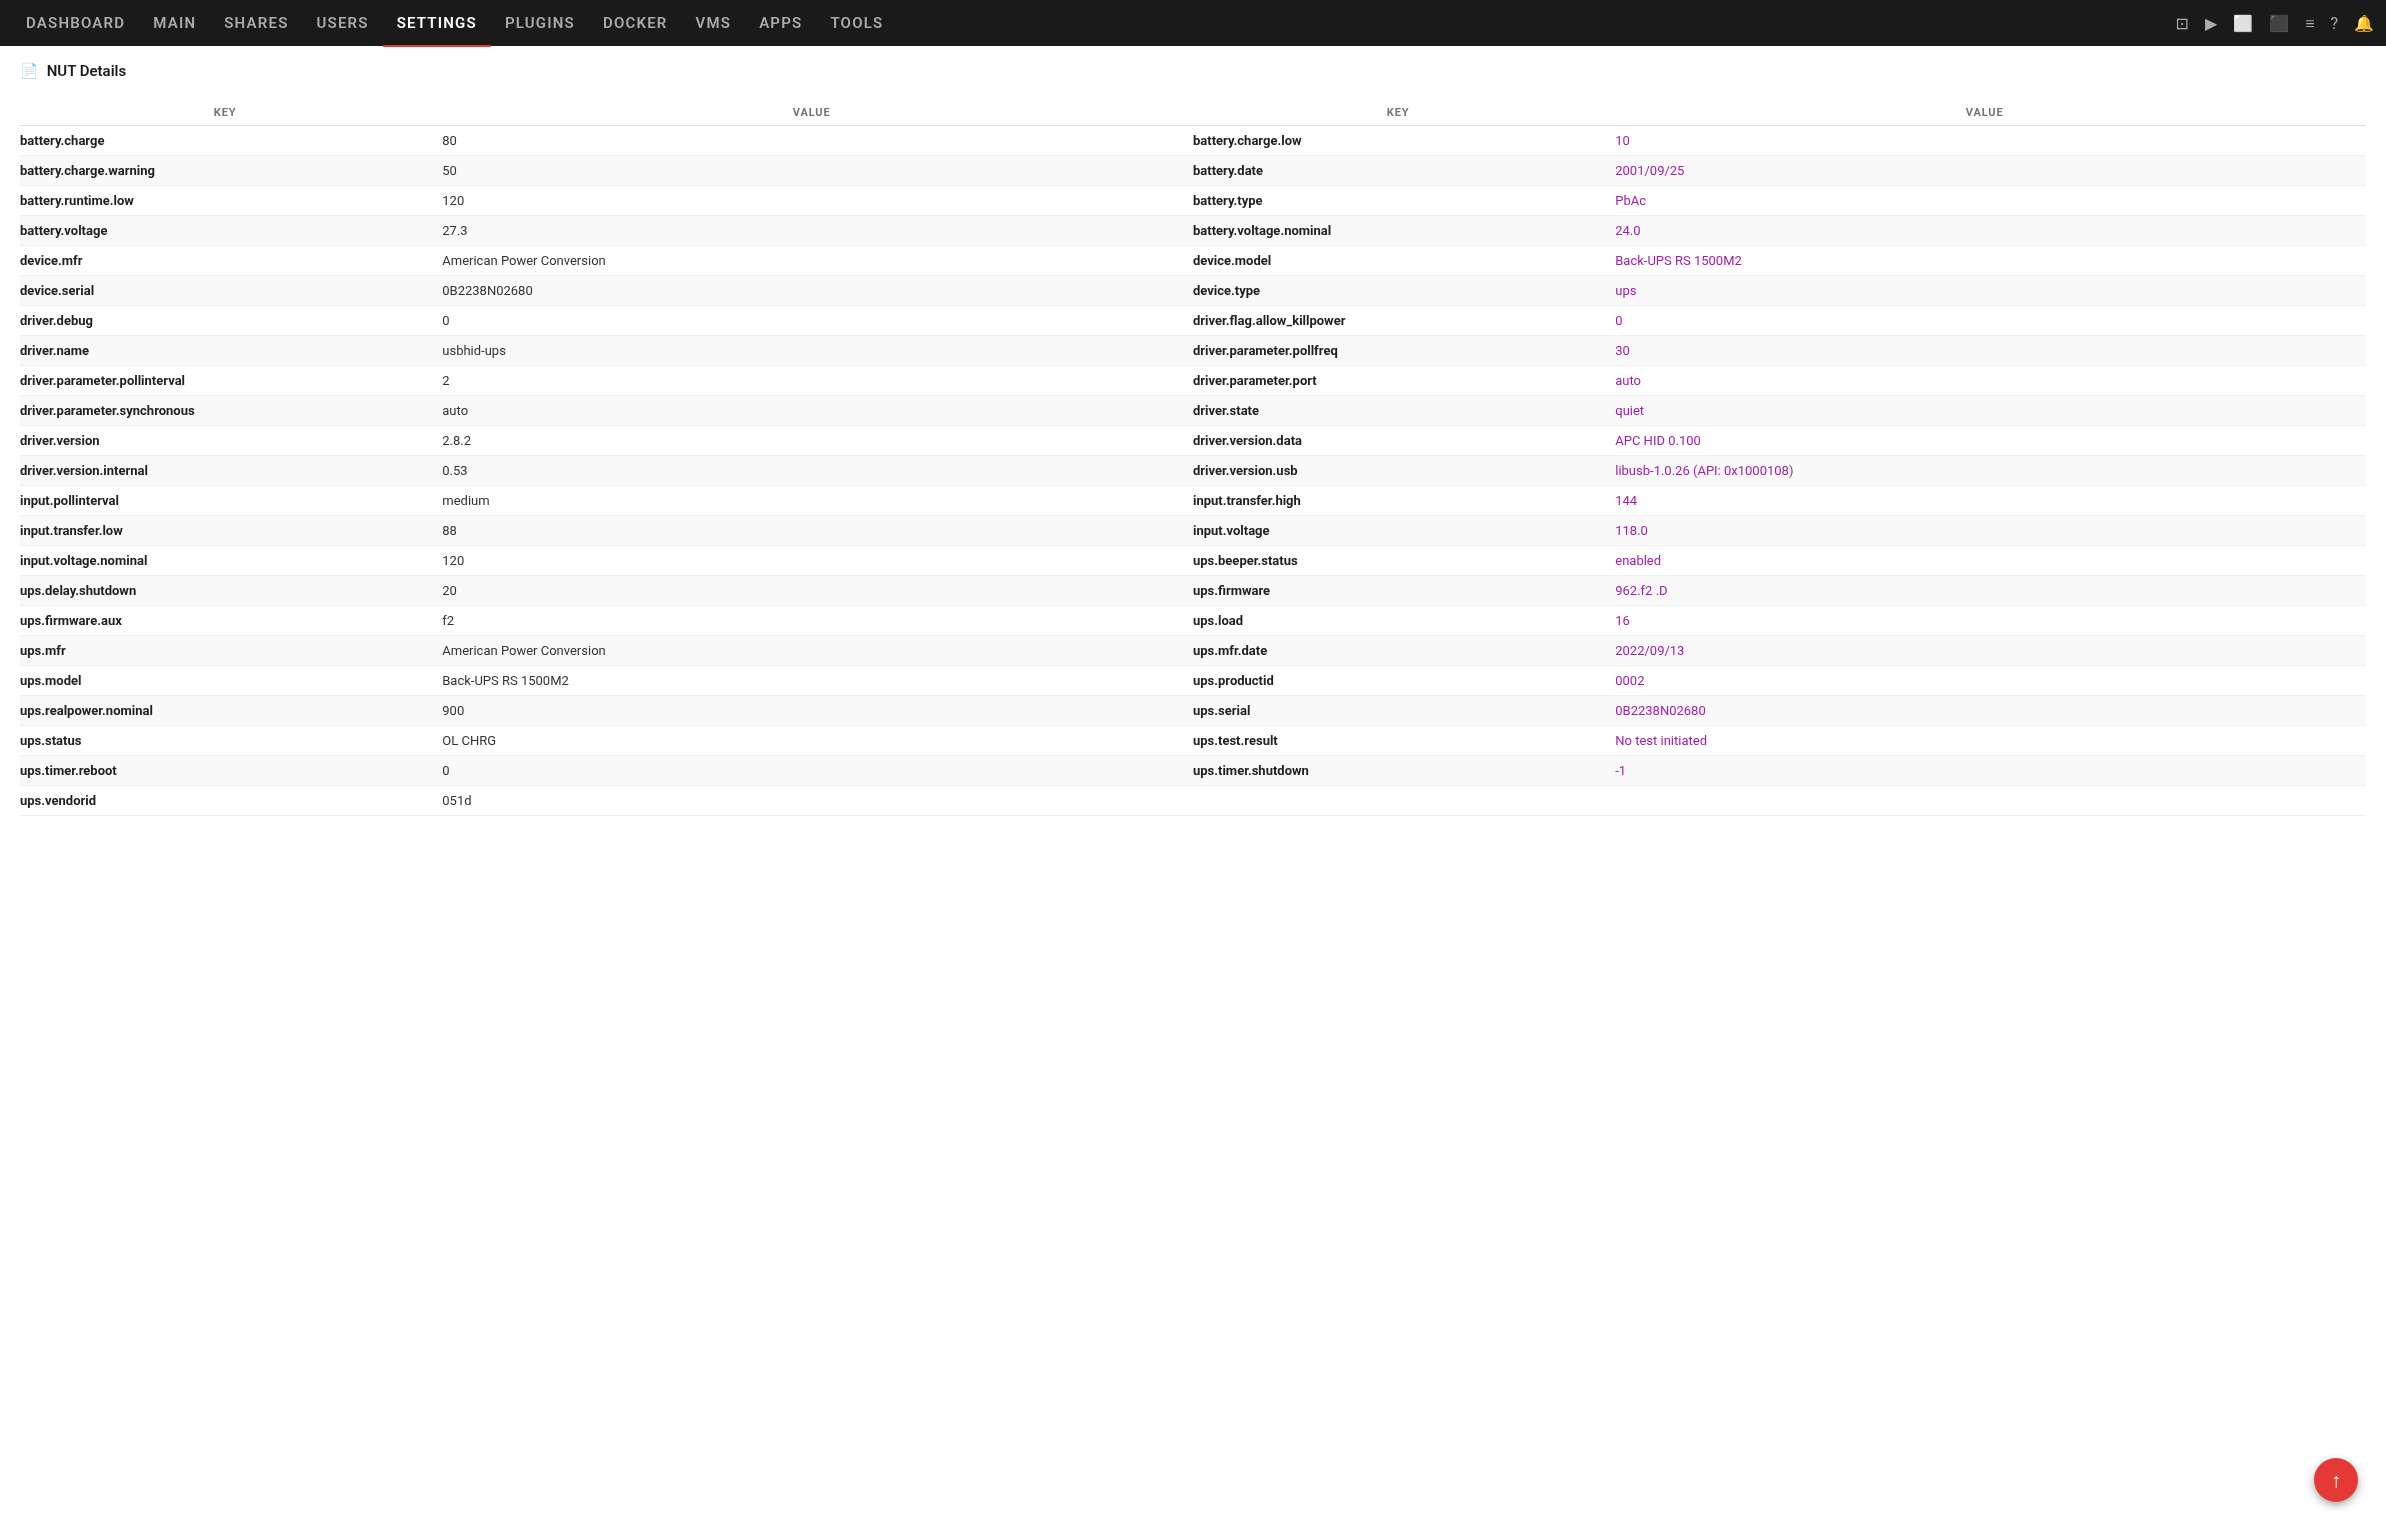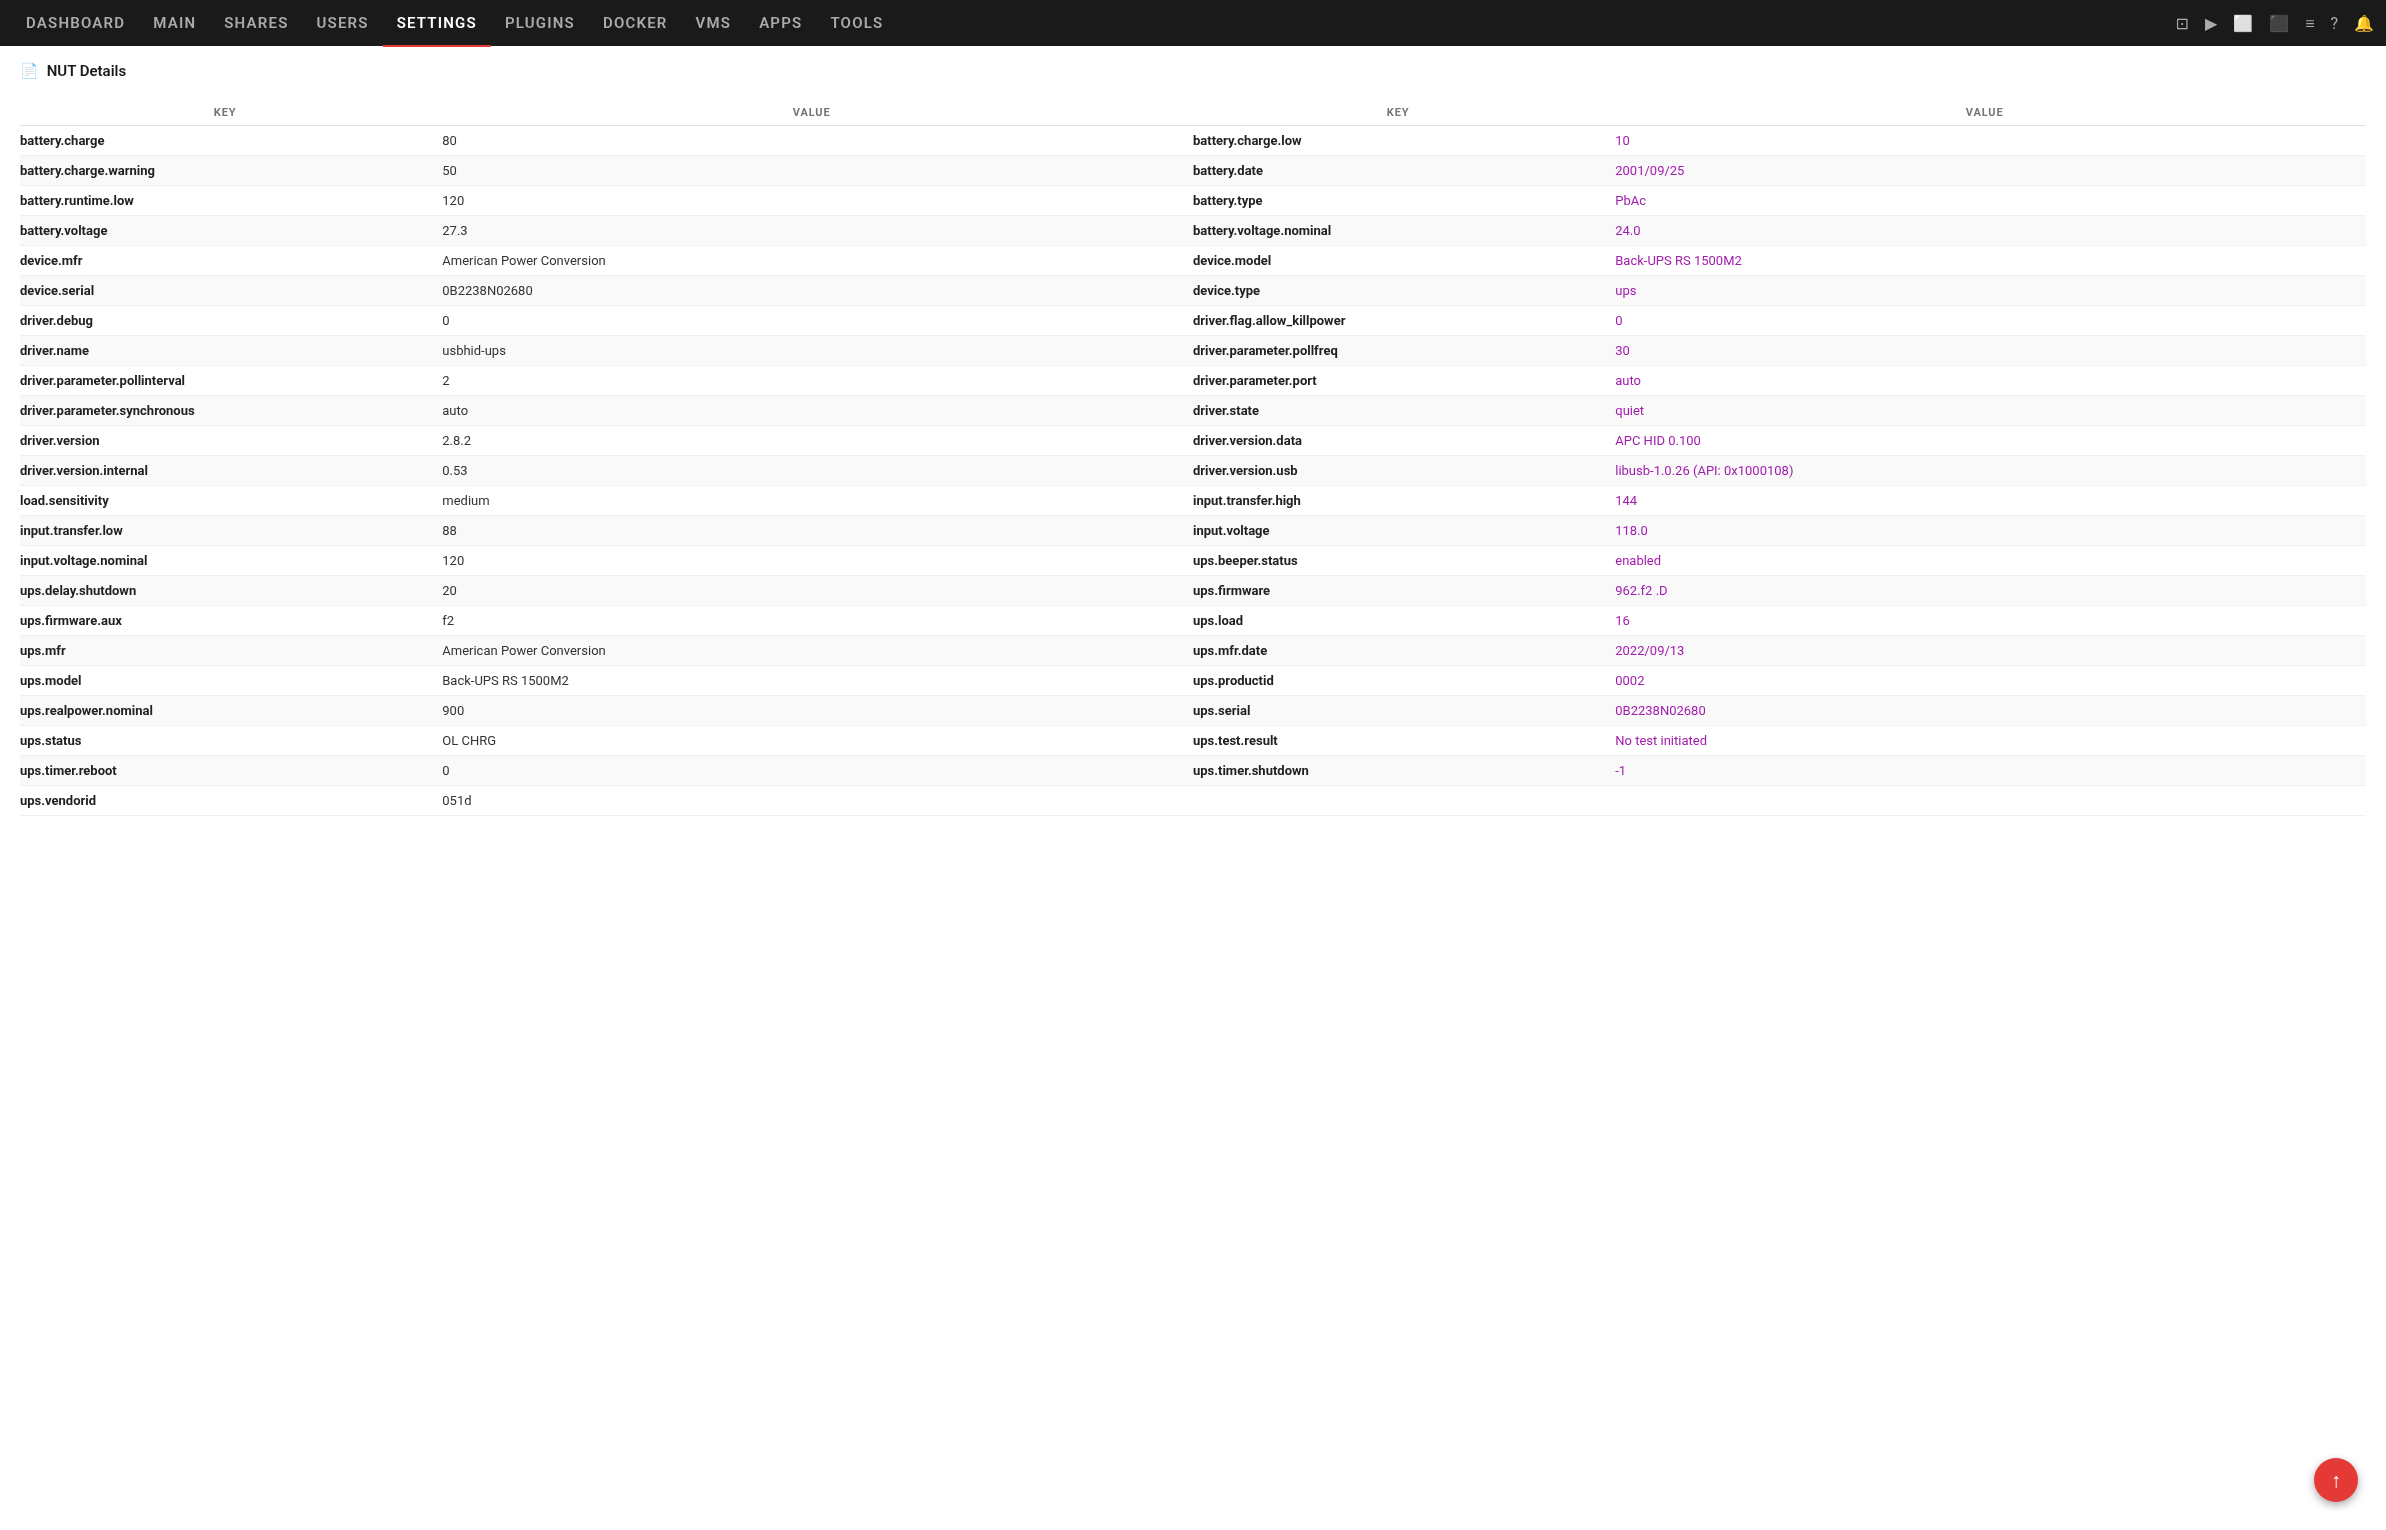--- a/index.html
+++ b/index.html
@@ -240,21 +240,21 @@
           <td class="col-key2">driver.version.data</td>
           <td class="col-val2">APC HID 0.100</td>
         </tr>
         <tr>
           <td class="col-key1">driver.version.internal</td>
           <td class="col-val1">0.53</td>
           <td class="col-key2">driver.version.usb</td>
           <td class="col-val2">libusb-1.0.26 (API: 0x1000108)</td>
         </tr>
         <tr>
-          <td class="col-key1">load.sensitivity</td>
+          <td class="col-key1">input.pollinterval</td>
           <td class="col-val1">medium</td>
           <td class="col-key2">input.transfer.high</td>
           <td class="col-val2">144</td>
         </tr>
         <tr>
           <td class="col-key1">input.transfer.low</td>
           <td class="col-val1">88</td>
           <td class="col-key2">input.voltage</td>
           <td class="col-val2">118.0</td>
         </tr>

